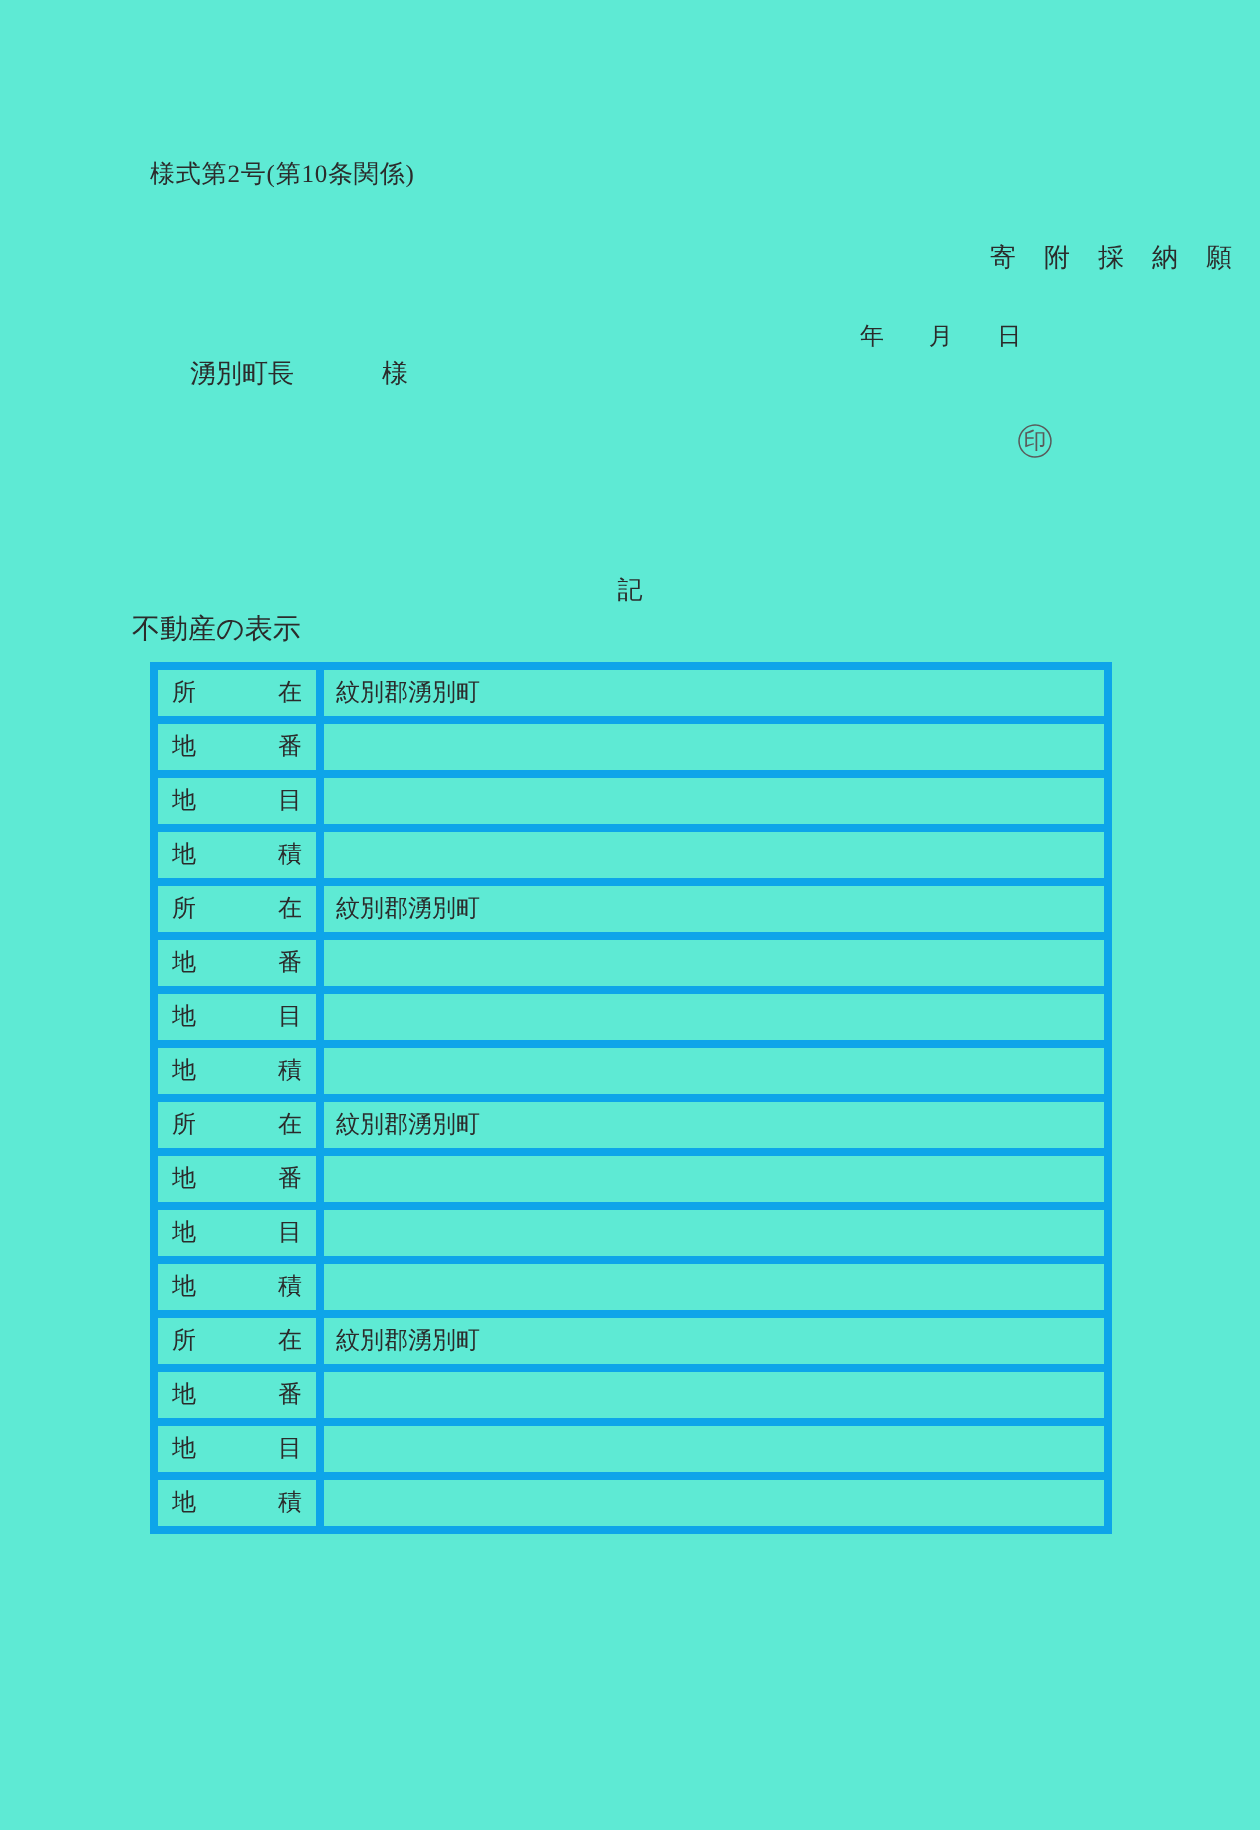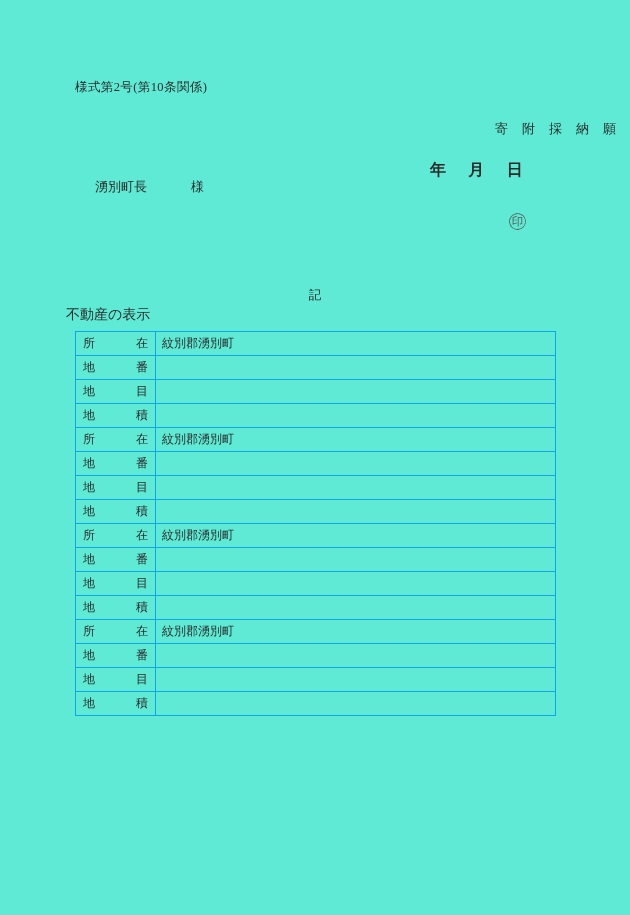--- a/index.html
+++ b/index.html
@@ -43,24 +43,23 @@
     letter-spacing: 14px;
     text-indent: 14px;
     white-space: nowrap;
   }
 
   
   .date-line {
     position: absolute;
     left: 430px;
     top: 160px;
-    font-size: 16px;
+    font-size: 12px;
     letter-spacing: 0.3px;
     white-space: nowrap;
-    font-weight: bold;
   }
   .date-line .sp {
     display: inline-block;
     width: 22px;
   }
 
   
   .addressee {
     position: absolute;
     left: 95px;
@@ -118,21 +117,21 @@
   
   .estate-table {
     position: absolute;
     left: 75px;
     top: 331px;
     width: 481px;
     border-collapse: collapse;
     table-layout: fixed;
   }
   .estate-table td {
-    border: 1px solid #0ea5e9;
+    border: 4px solid #0ea5e9;
     height: 23px;
     padding: 0;
     font-size: 12px;
     vertical-align: middle;
   }
   .estate-table td.lbl {
     width: 65px;
     padding: 0 7px;
     text-align: justify;
     text-align-last: justify;

